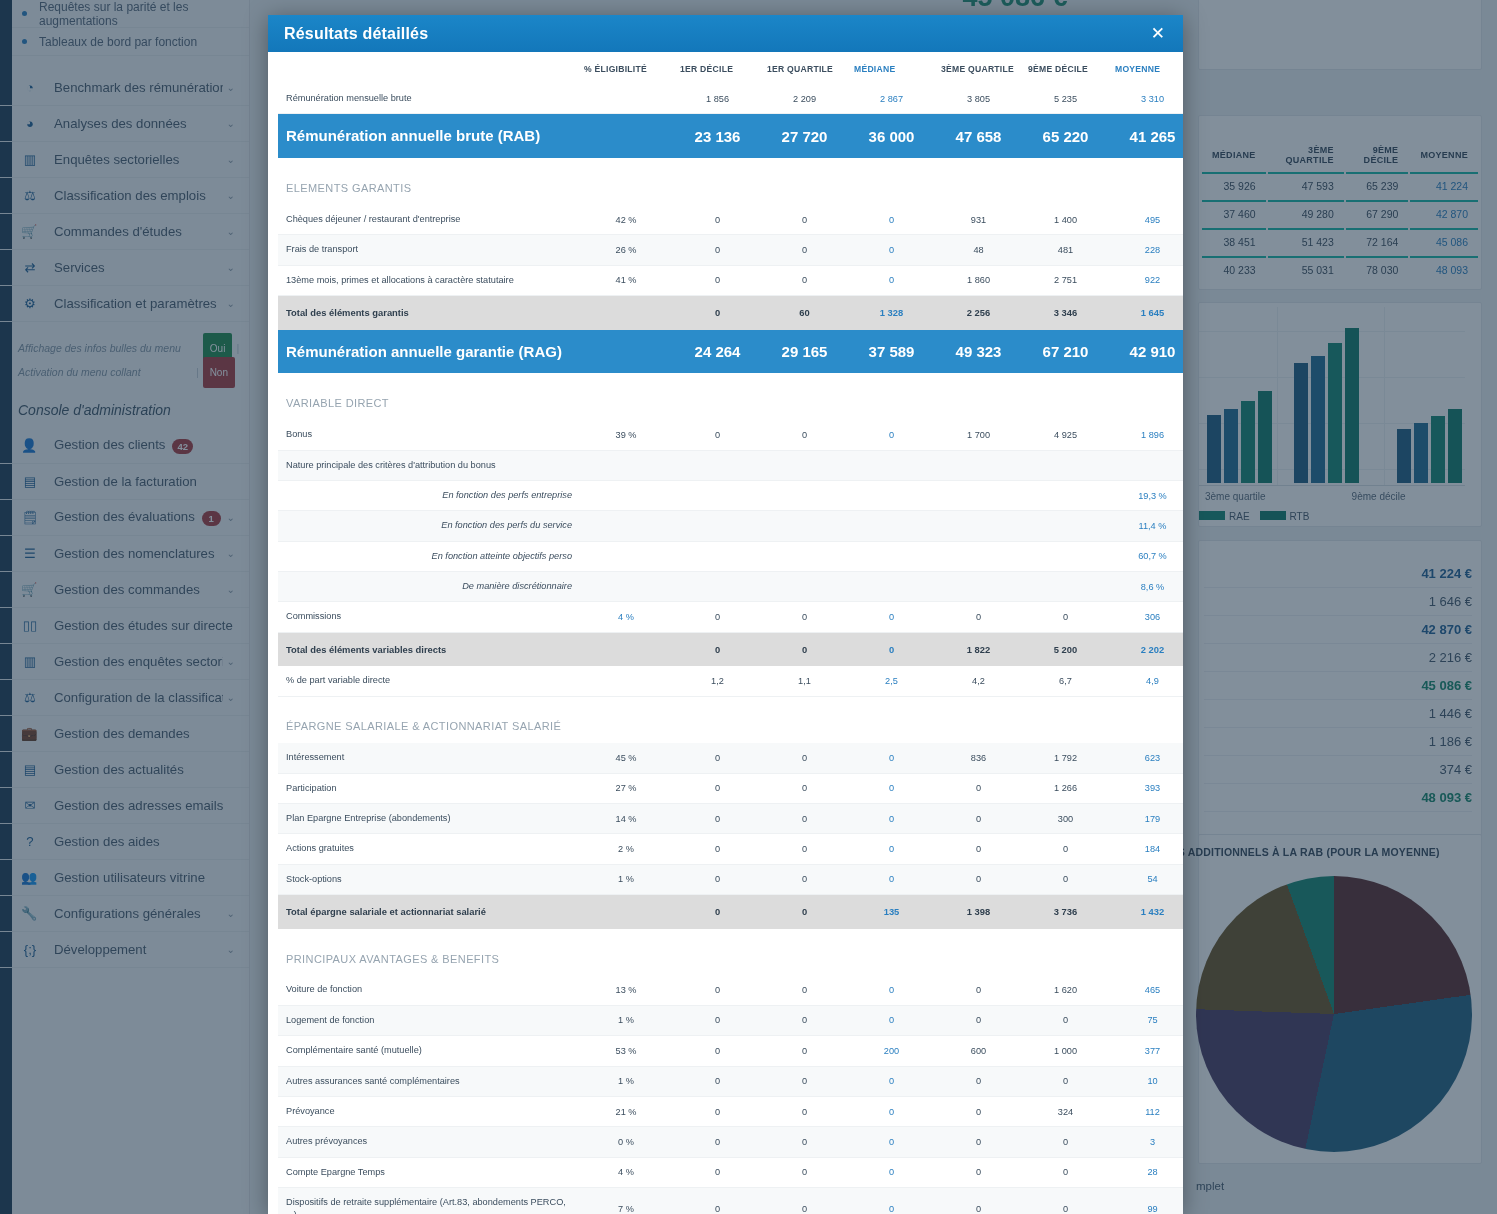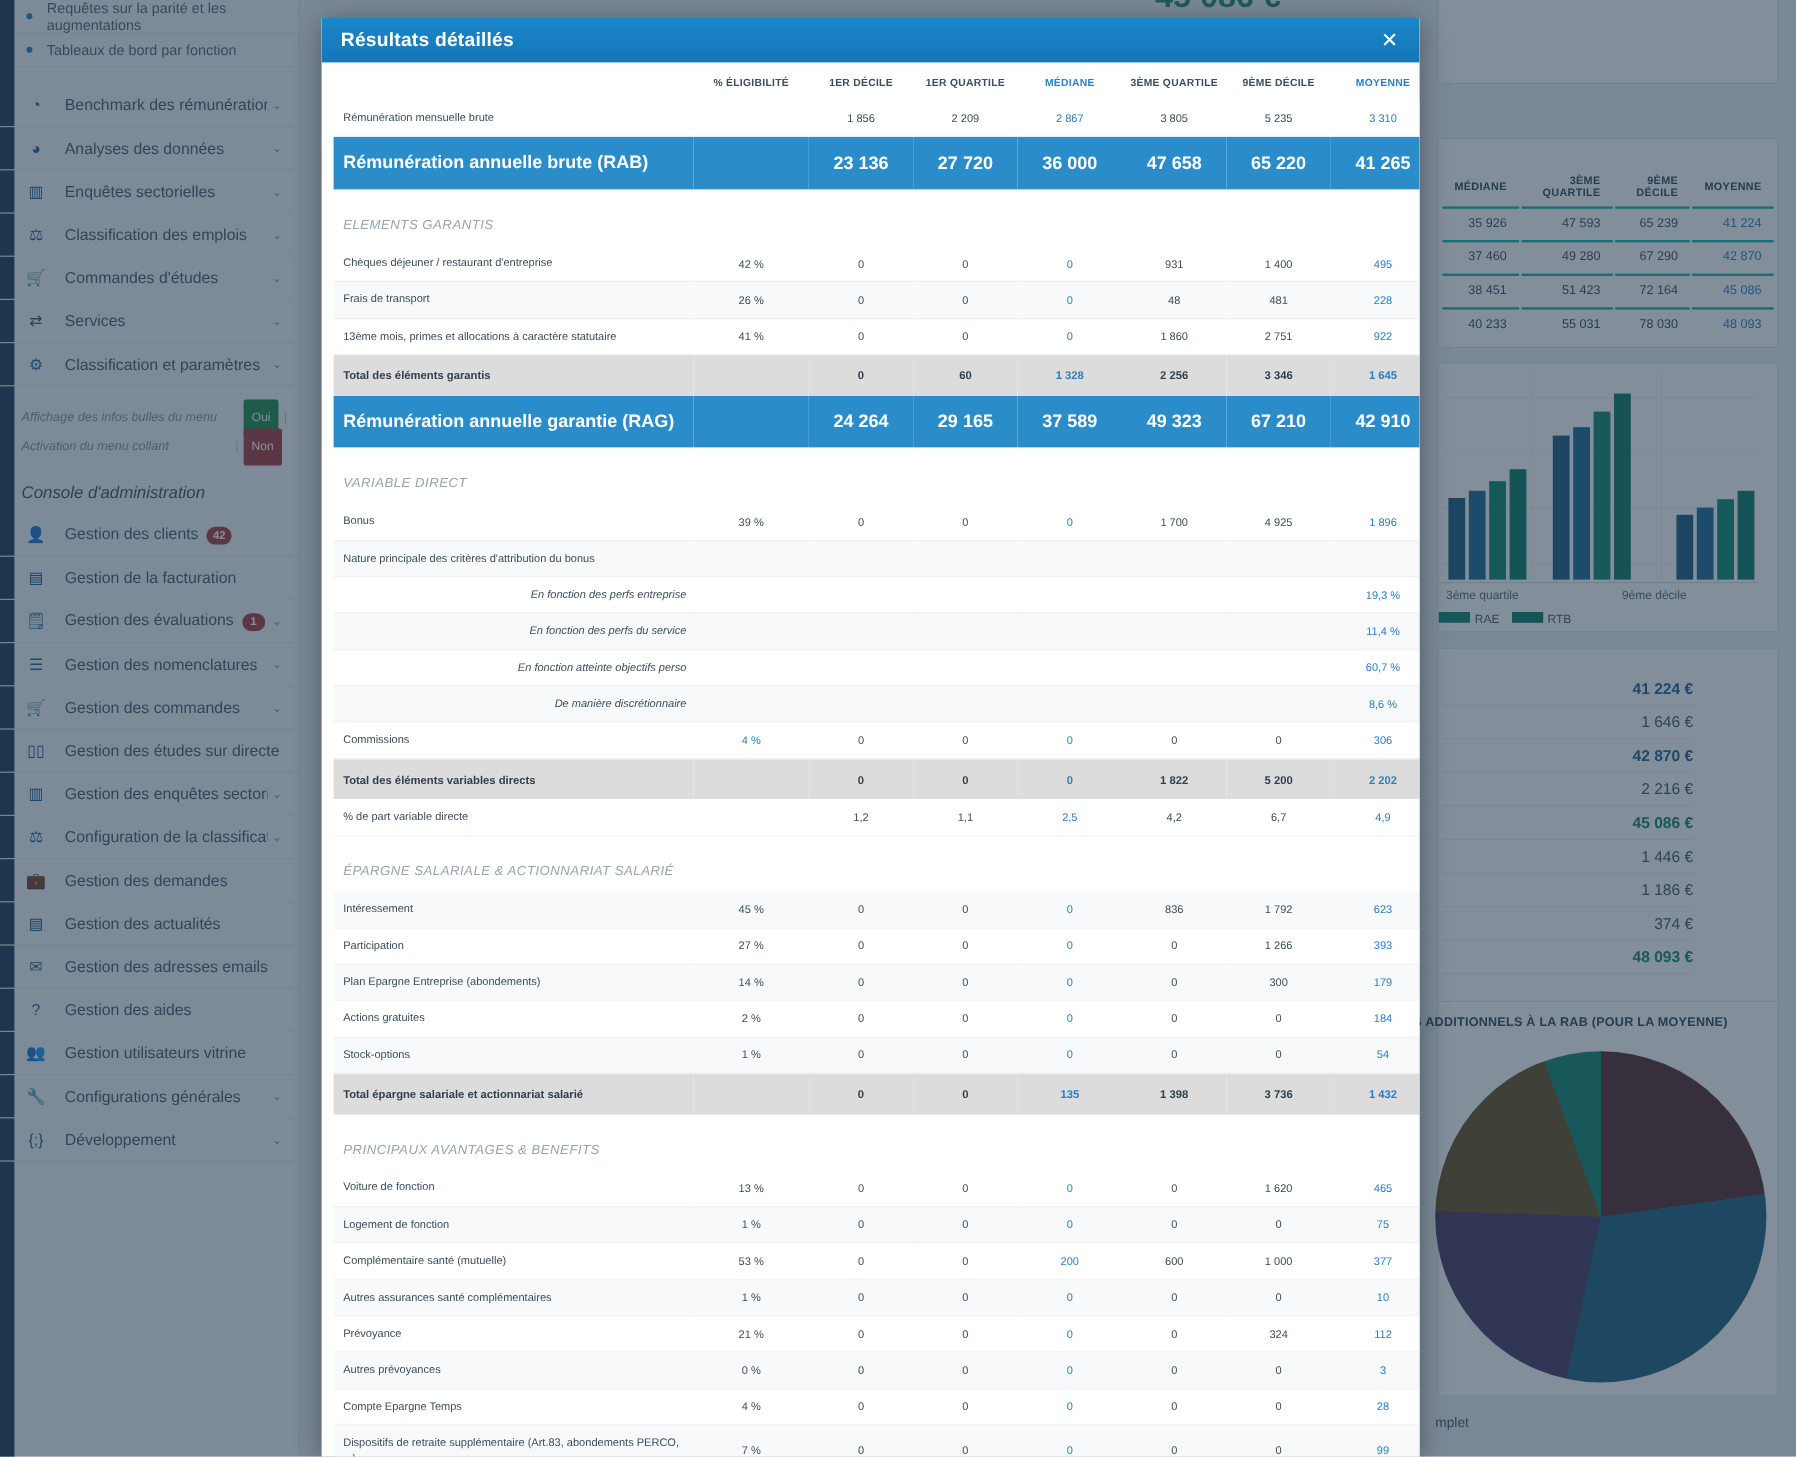--- a/index.html
+++ b/index.html
@@ -119,40 +119,40 @@
   .modal-close { font-size:17px; color:#ffffff; cursor:pointer; line-height:1; padding:4px 2px;}
   .modal-body { flex:1 1 auto; overflow:hidden; padding: 0 10px; }
 
   table.rt { width:100%; border-collapse: collapse; table-layout: fixed; }
   table.rt col.c-lab { width: 300px; }
   table.rt col.c-elig{ width: 96px; }
   table.rt col.c-num { width: 87px; }
 
   table.rt th {
     font-size: 8.6px; font-weight: bold; color:#3b4d5e;
-    letter-spacing: .25px; padding: 12px 6px 10px 6px; text-align:center;
+    letter-spacing: .25px; padding: 12px 6px 10px 6px; text-align:left;
     white-space: nowrap;
   }
   table.rt th.lab { text-align:left; }
   table.rt th.acc { color:#2a7fc0; }
 
   table.rt td {
     font-size: 9.2px; color:#3b4d5e; padding: 8px 6px; text-align:center;
     vertical-align: middle;
   }
   table.rt td.lab { text-align:left; padding-left: 8px; line-height:1.45; }
   table.rt td.acc { color:#2a7fc0; }
 
   tr.zebra-a td { background:#ffffff; }
   tr.zebra-b td { background:#f7f9fa; }
   tr.row-basic td { border-bottom: 1px solid #eef1f3; }
 
   tr.section td {
     background:#ffffff !important; border:none;
-    font-size: 11px; font-style: italic; color:#96a4b0; letter-spacing:.4px;
+    font-size: 11px; color:#96a4b0; letter-spacing:.4px;
     padding-top: 16px; padding-bottom: 8px;
   }
   tr.spacer td { background:#fff !important; height:7px; padding:0; border:none;}
 
   tr.total td {
     background: #dcdcdc !important; font-weight: bold; font-size: 9.4px; color:#2f3f4e;
     padding-top: 10px; padding-bottom: 10px; border:none;
   }
   tr.total td.acc { color:#2a7fc0; }
 
@@ -387,21 +387,21 @@
           <span class="bg-axis-lbl" style="position:relative;left:6px;">3ème quartile</span>
           <span class="bg-axis-lbl" style="position:relative;left:92px;">9ème décile</span>
         </div>
       <div id="bg-bar-legend" class="bg-legend" style="left:0;bottom:4px;">
           <span><i style="background:#138672"></i><span>RAE</span></span>
           <span><i style="background:#0f7a68"></i><span>RTB</span></span>
         </div>
     </div>
 
     <div class="bg-panel" style="left:1198px;top:540px;width:284px;height:300px;"></div>
-    <div class="bg-list" id="bg-values" style="left:1143px;top:560px;width:268px;">
+    <div class="bg-list" id="bg-values" style="left:1204px;top:560px;width:268px;">
         <div class="b-blue">41 224 €</div>
         <div class="b-grey">1 646 €</div>
         <div class="b-blue">42 870 €</div>
         <div class="b-grey">2 216 €</div>
         <div class="b-green">45 086 €</div>
         <div class="b-grey">1 446 €</div>
         <div class="b-grey">1 186 €</div>
         <div class="b-grey">374 €</div>
         <div class="b-green">48 093 €</div>
       </div>

